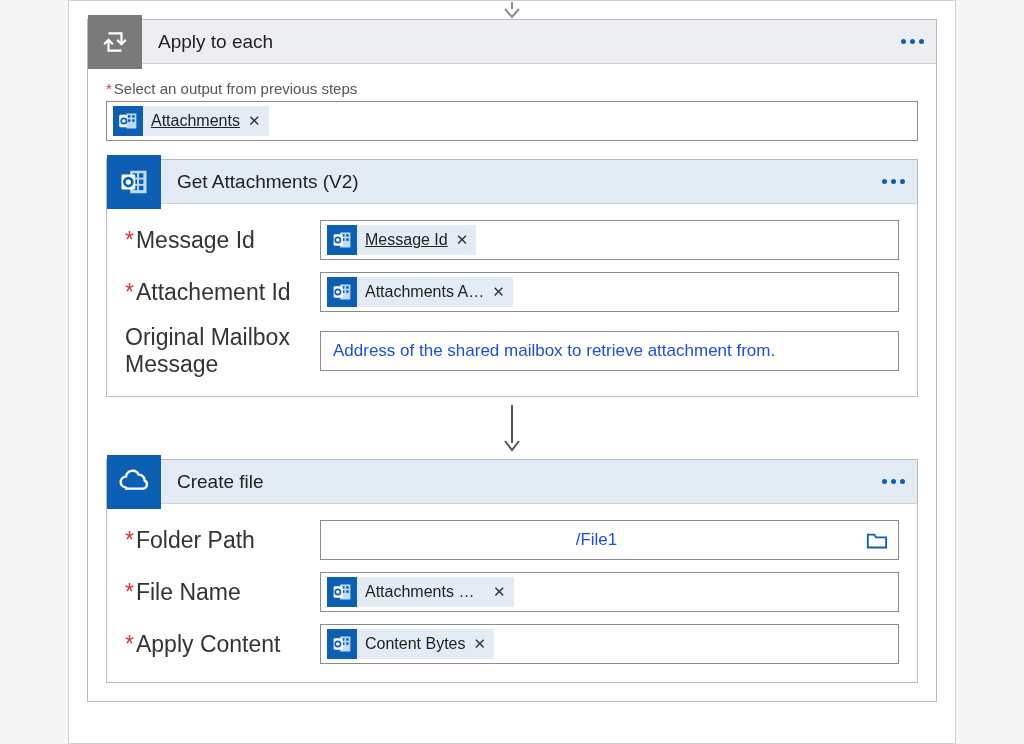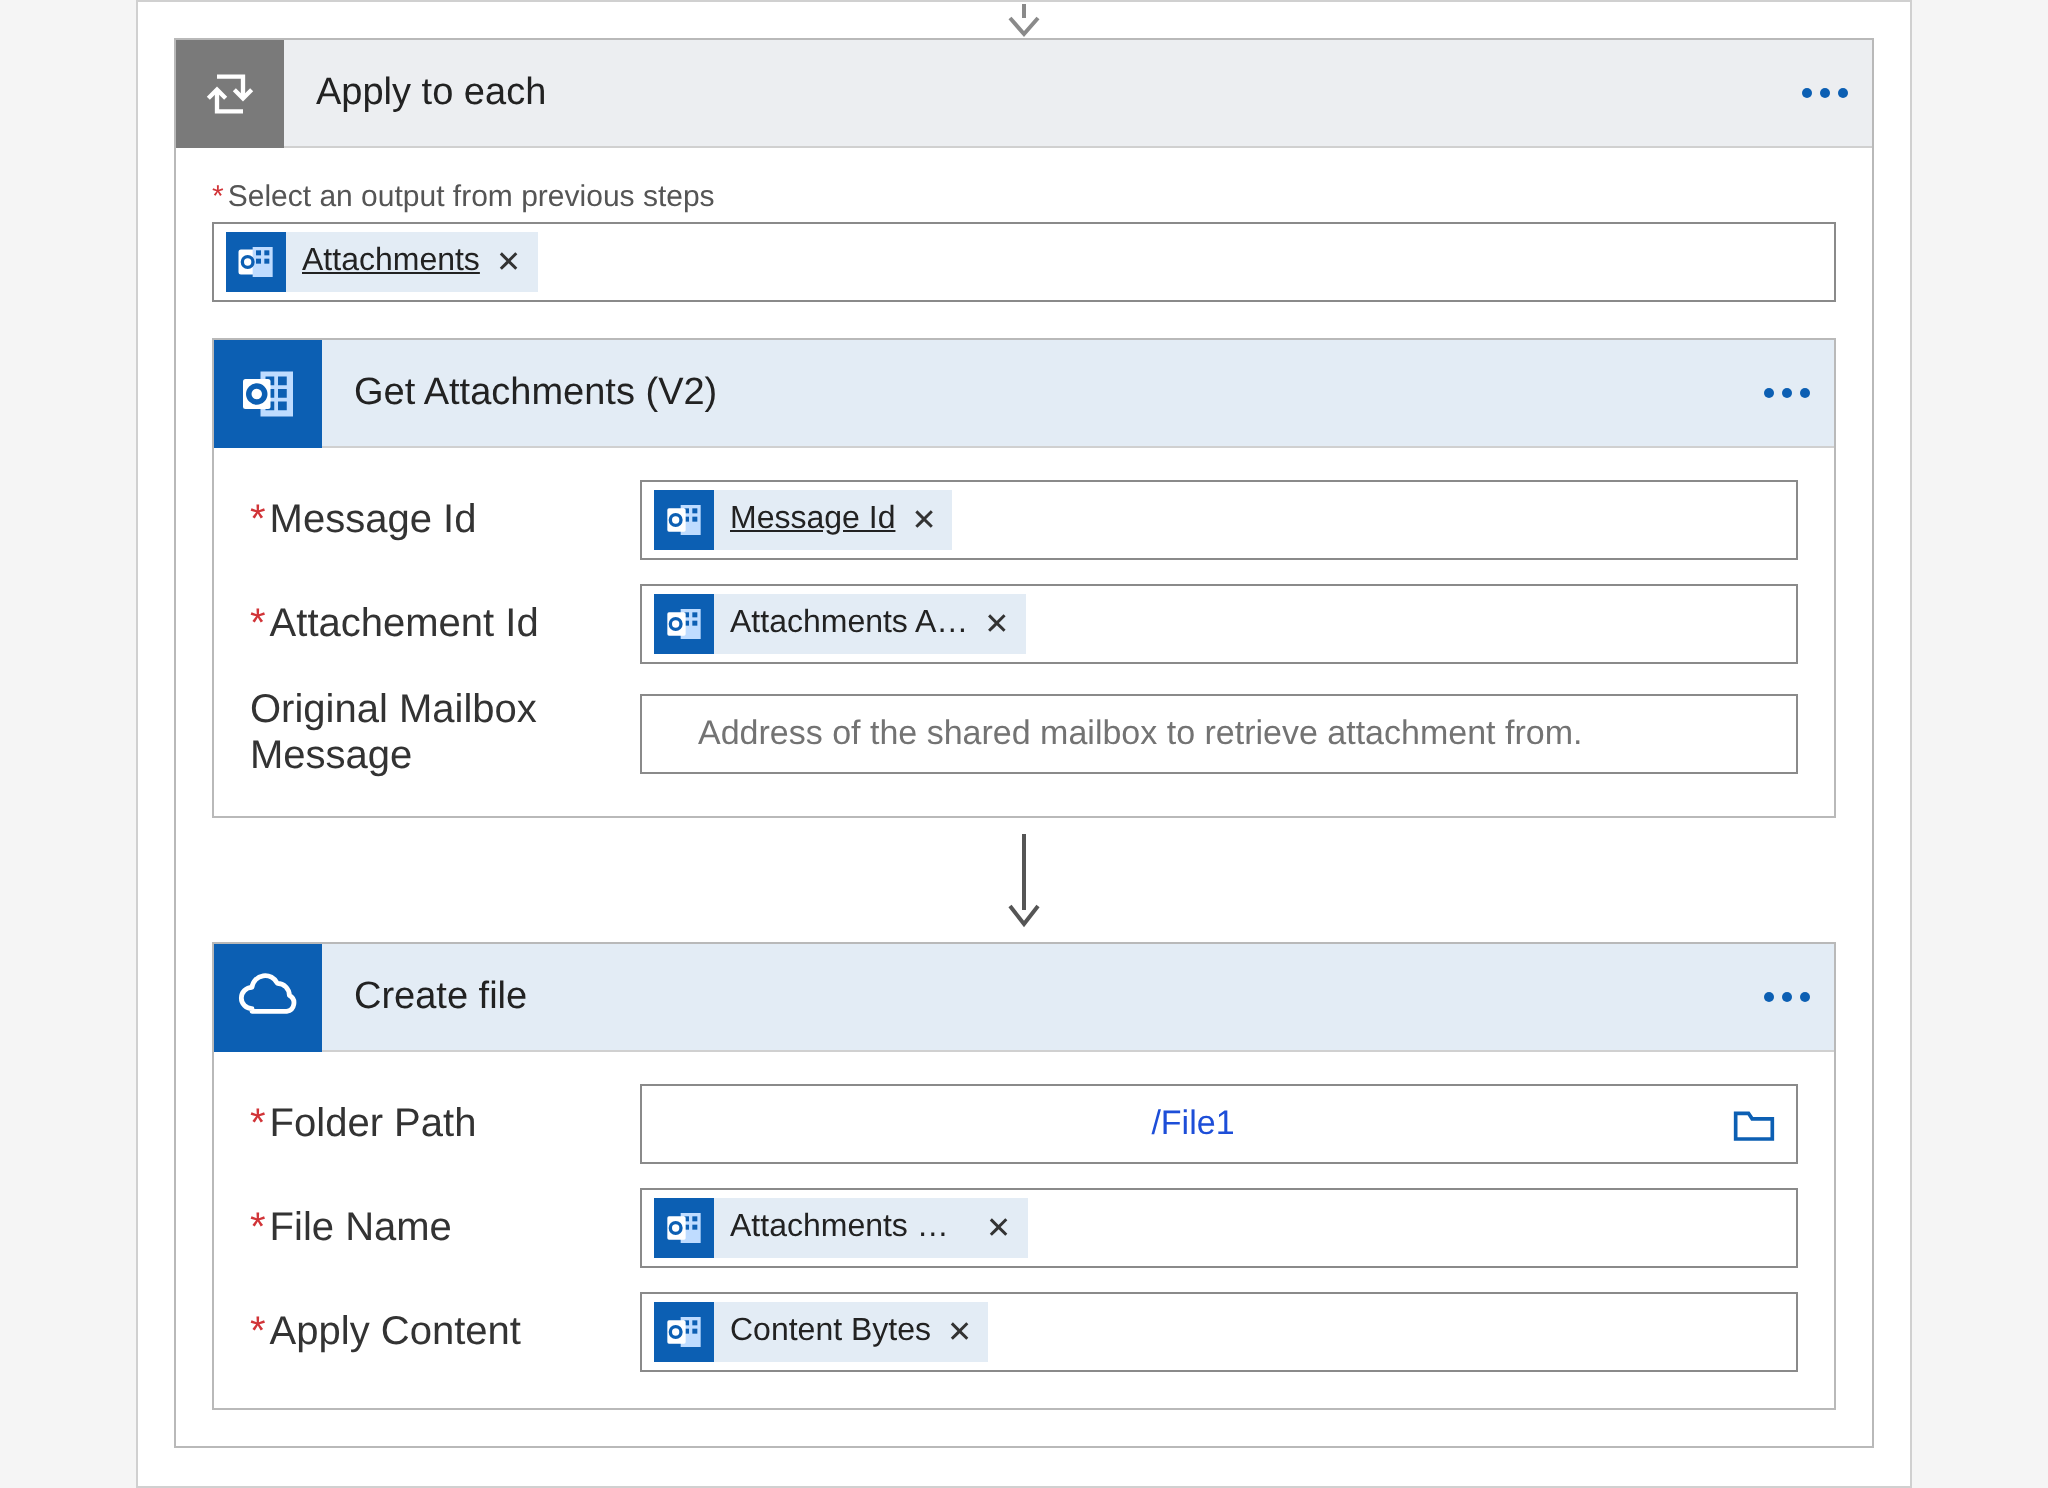--- a/index.html
+++ b/index.html
@@ -29,21 +29,21 @@
   .connector-top svg { display: block; }
 
   .card-outer {
     border: 1px solid #b9b9b9;
     background: #fff;
     margin: 18px 18px 0 18px;
   }
   .card-header {
     display: flex;
     align-items: center;
-    height: 54px;
+    height: 44px;
     background: #eceef1;
     border-bottom: 1px solid #d0d0d0;
   }
   .card-header.blue {
     background: #e3ecf5;
   }
   .header-icon {
     width: 54px;
     height: 54px;
     display: flex;
@@ -89,22 +89,22 @@
     border: 1px solid #8a8a8a;
     min-height: 40px;
     display: flex;
     align-items: center;
     padding: 3px 6px;
     font-size: 17px;
     background: #fff;
     position: relative;
   }
   .input-box.plain-text {
-    color: #737373;
-    padding-left: 28px;
+    color: #1d4ed8;
+    padding-left: 12px;
   }
   .token {
     display: inline-flex;
     align-items: center;
     background: #e3ecf5;
     height: 30px;
     padding-right: 8px;
     font-size: 16px;
     color: #222;
     max-width: 100%;
@@ -138,21 +138,21 @@
     margin: 18px 0 0 0;
   }
   .grid-row {
     display: flex;
     align-items: center;
     margin-bottom: 12px;
   }
   .grid-row:last-child { margin-bottom: 0; }
   .grid-label {
     width: 195px;
-    font-size: 20px;
+    font-size: 23px;
     color: #333;
     flex-shrink: 0;
   }
   .grid-input {
     flex: 1;
   }
 
   .arrow-between {
     text-align: center;
     color: #555;

